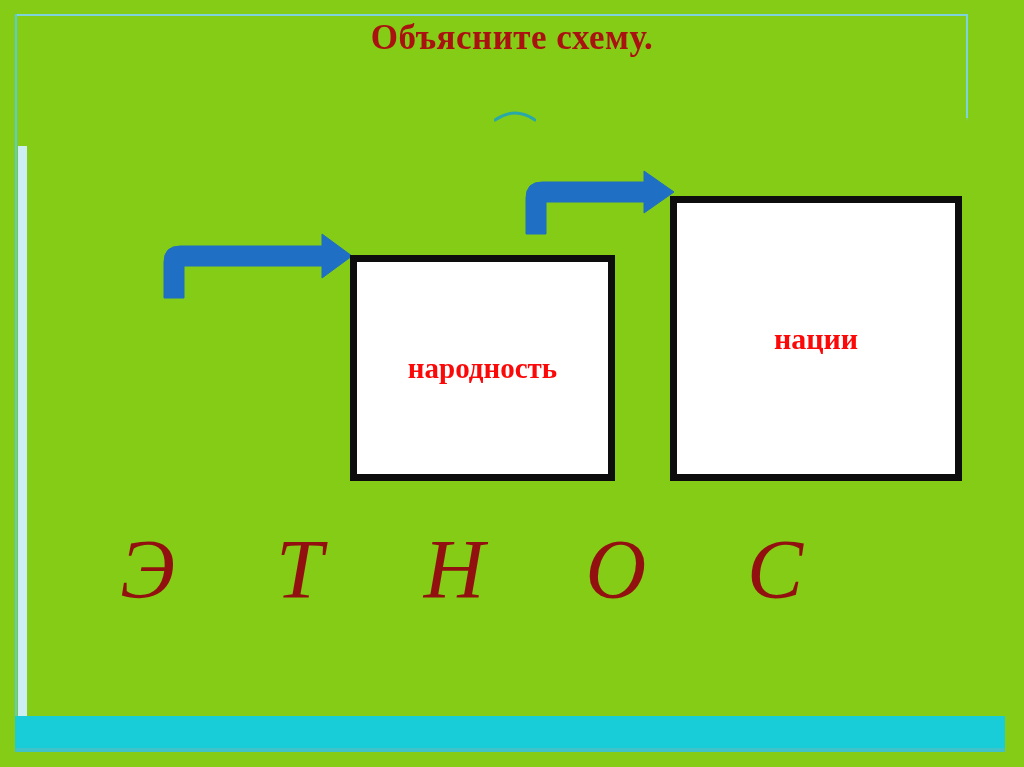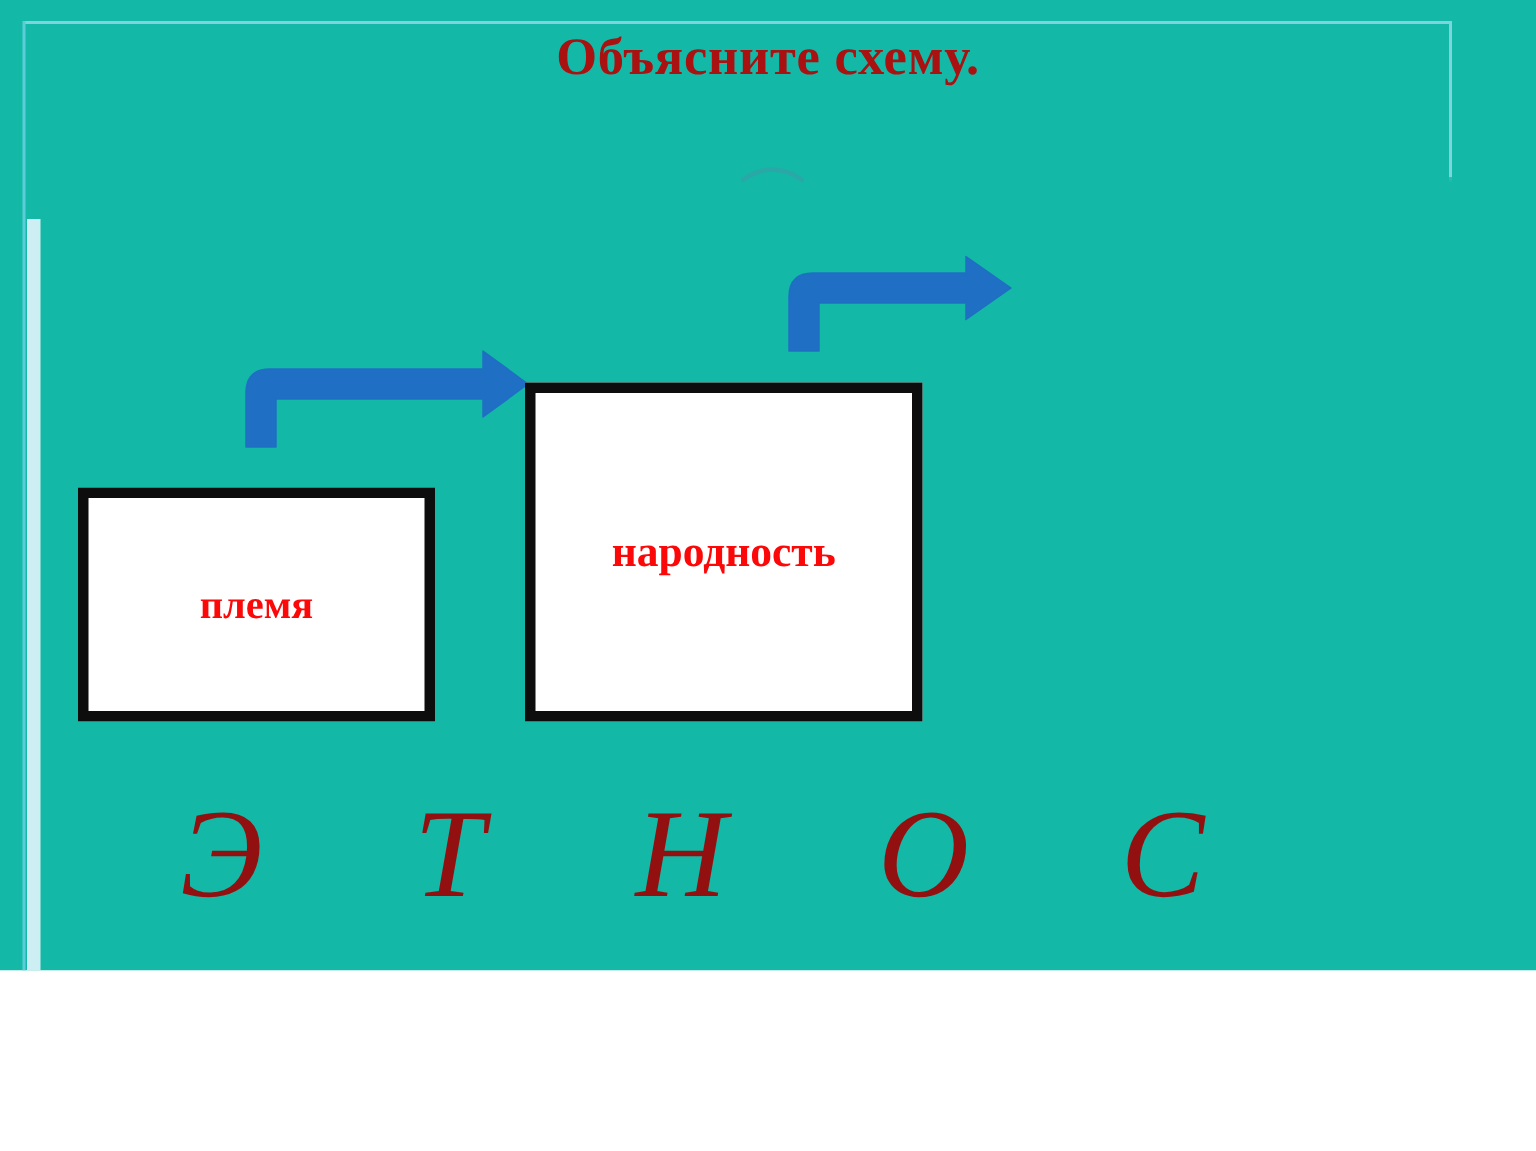--- a/index.html
+++ b/index.html
@@ -3,22 +3,22 @@
 <meta charset="utf-8">
 <style>
   html, body {
     margin: 0;
     padding: 0;
     background: #ffffff;
   }
   #slide {
     position: relative;
     width: 1024px;
-    height: 647px;
-    background: #14b8a6;
+    height: 767px;
+    background: #84cc16;
     overflow: hidden;
     font-family: "Liberation Serif", "DejaVu Serif", serif;
   }
 
   
   .frame-top {
     position: absolute;
     left: 16px;
     top: 14px;
     width: 952px;
@@ -161,27 +161,27 @@
   </svg>
 
   <svg id="arrow-1" class="arrow" viewBox="0 0 195 68">
     <path d="M4 66 L4 30 Q4 14 20 14 L162 14 L162 2 L192 24 L162 46 L162 34 L24 34 L24 66 Z" fill="#1f6fc4" stroke="#1f6fc4" stroke-width="1" stroke-linejoin="round"></path>
   </svg>
 
   <svg id="arrow-2" class="arrow" viewBox="0 0 155 66">
     <path d="M4 64 L4 28 Q4 12 20 12 L122 12 L122 1 L152 22 L122 43 L122 32 L24 32 L24 64 Z" fill="#1f6fc4" stroke="#1f6fc4" stroke-width="1" stroke-linejoin="round"></path>
   </svg>
 
-  <div id="box-1" class="box">
-    <span class="box-label">племя</span>
-  </div>
 
   <div id="box-2" class="box">
     <span class="box-label">народность</span>
   </div>
 
+  <div id="box-3" class="box">
+    <span class="box-label">нации</span>
+  </div>
 
   <div class="ethnos">Э Т Н О С</div>
 
   <div class="bottom-bar"></div>
   <div class="bottom-bar-shade"></div>
 
 </div>
 
 </body></html>

